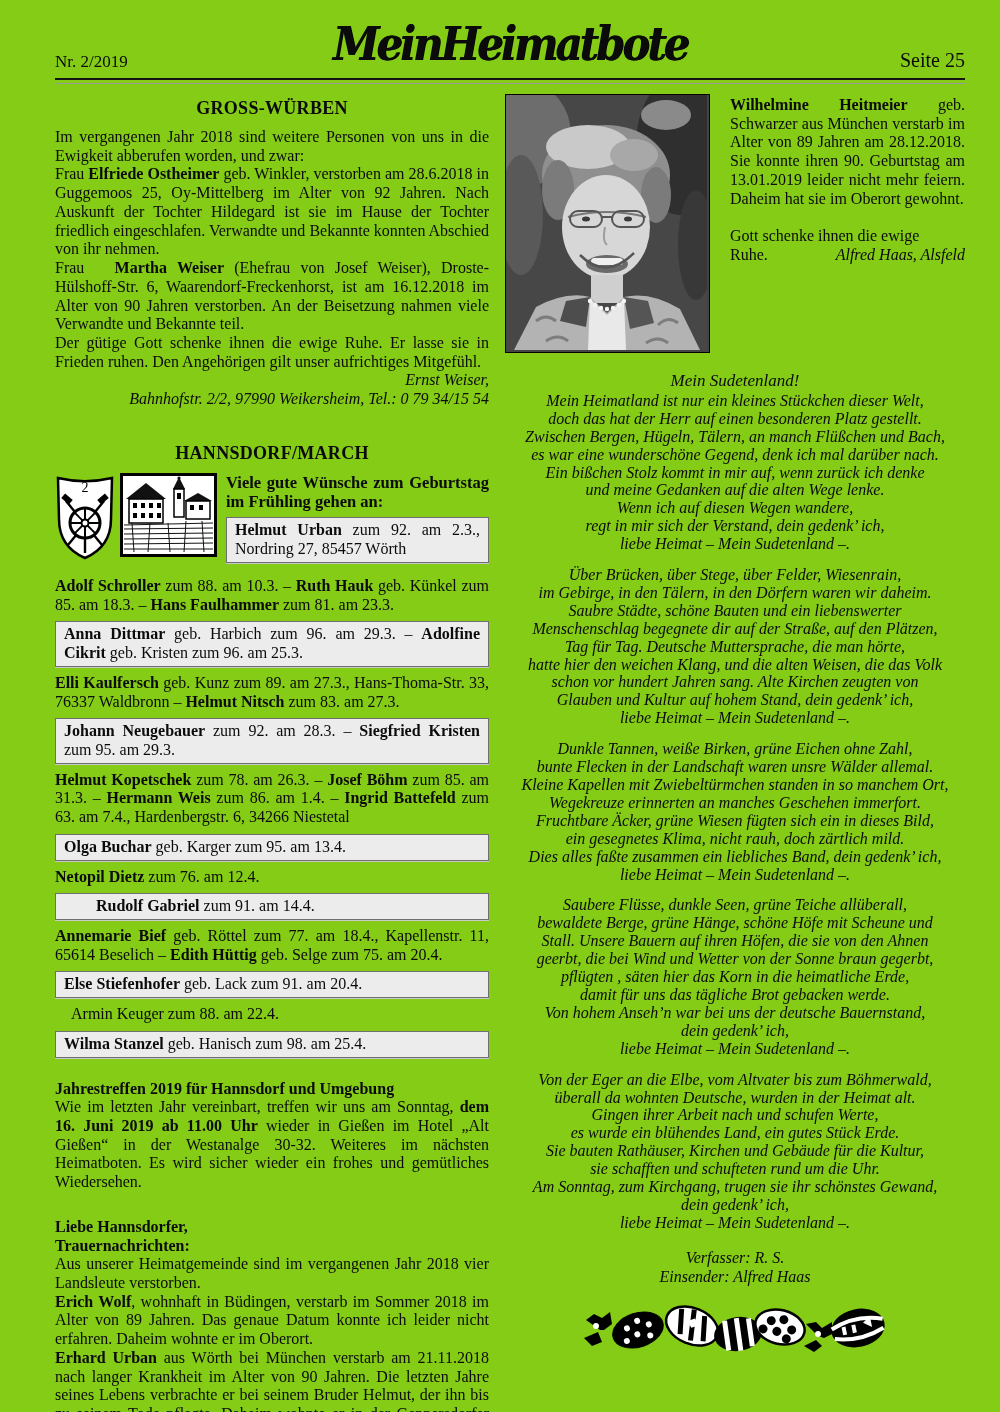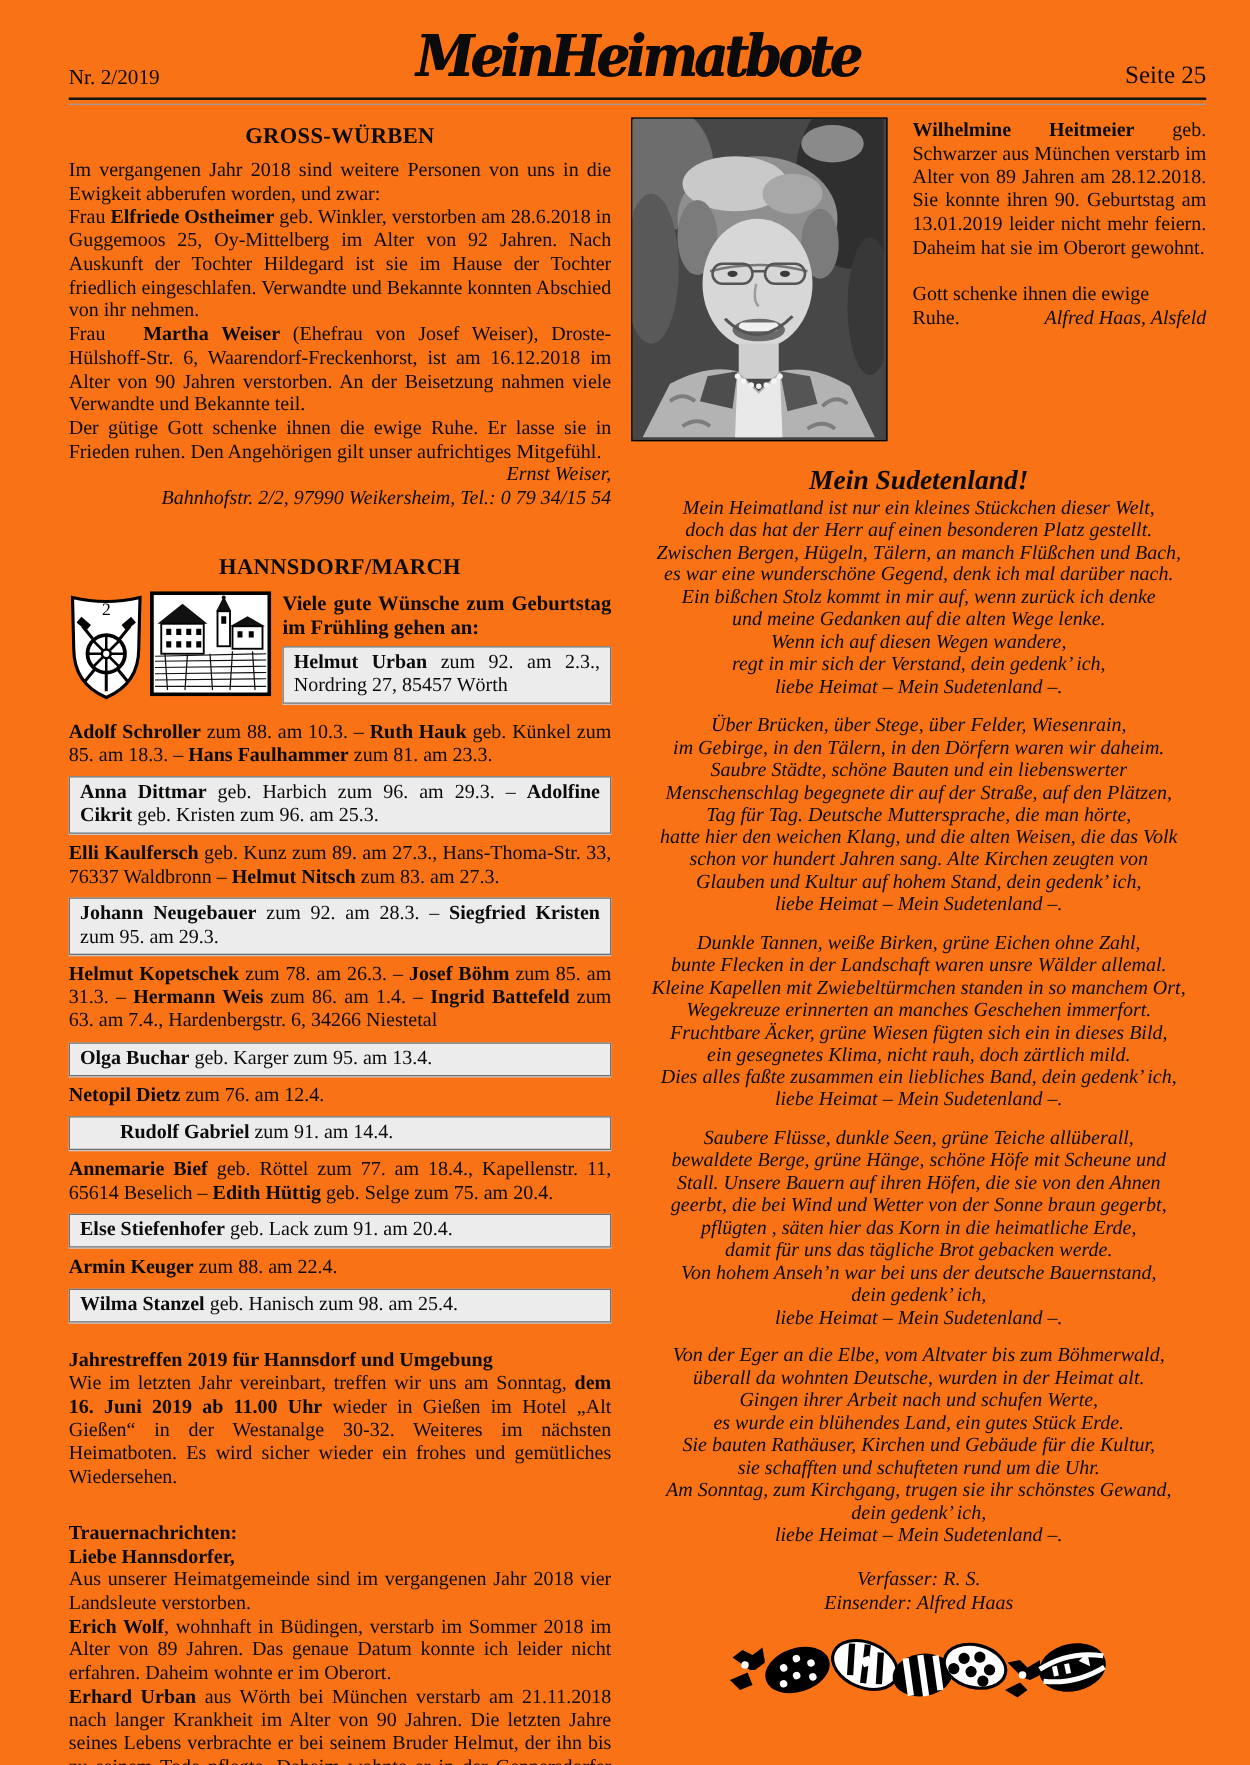--- a/index.html
+++ b/index.html
@@ -1,17 +1,17 @@
 <!DOCTYPE html>
 <html lang="de"><head>
 <meta charset="utf-8">
 <style>
   html,body{margin:0;padding:0;background:#e9e9e9;}
   .page{
-    width:1000px;height:1412px;margin:0 auto;background:#f97316;color:#0b0b0b;
+    width:1000px;height:1412px;margin:0 auto;background:#84cc16;color:#0b0b0b;
     box-sizing:border-box;padding:26px 35px 0 55px;position:relative;overflow:hidden;
     font-family:"Liberation Serif", serif;font-size:16px;line-height:1.17;
   }
   
   .header{position:relative;height:52px;}
   .issue{position:absolute;left:0;bottom:6px;font-size:17px;}
   .pageno{position:absolute;right:0;bottom:6px;font-size:20px;}
   .masthead{
     position:absolute;left:50%;top:-6px;transform:translateX(-50%) scaleY(1.1);
     font-family:"DejaVu Serif", serif;font-weight:bold;font-style:italic;
@@ -38,21 +38,21 @@
   .jt{margin-top:22px;}
   .b{font-weight:bold;}
   .trauer{margin-top:26px;}
   
   .obit-block::after{content:"";display:block;clear:both;}
   .photo-frame{float:left;width:203px;height:257px;border:1px solid #000;margin:0 20px 6px 0;background:#444;}
   .obit-text{text-align:justify;padding-top:2px;}
   .gott{margin-top:19px;}
   .gott-l2{display:flex;justify-content:space-between;gap:20px;}
   .poem{text-align:center;font-style:italic;margin-top:12px;}
-  .poem-title{font-weight:bold;font-size:22px;margin-bottom:1px;}
+  .poem-title{font-weight:normal;font-size:17px;margin-bottom:1px;}
   .stanza{margin:0 0 13px;line-height:1.12;}
   .verfasser{margin-top:16px;line-height:1.2;}
   .eggs{text-align:center;margin-top:8px;}
 </style>
 </head>
 <body>
 
 <div class="page">
 
   <div class="header">
@@ -147,32 +147,32 @@
       <div class="entry"><span style="font-weight: bold;">Adolf Schroller</span><span> zum 88. am 10.3. – </span><span style="font-weight: bold;">Ruth Hauk</span><span> geb. Künkel zum 85. am 18.3. – </span><span style="font-weight: bold;">Hans Faulhammer</span><span> zum 81. am 23.3.</span></div>
       <div class="entry boxed"><span style="font-weight: bold;">Anna Dittmar</span><span> geb. Harbich zum 96. am 29.3. – </span><span style="font-weight: bold;">Adolfine Cikrit</span><span> geb. Kristen zum 96. am 25.3.</span></div>
       <div class="entry"><span style="font-weight: bold;">Elli Kaulfersch</span><span> geb. Kunz zum 89. am 27.3., Hans-Thoma-Str. 33, 76337 Waldbronn – </span><span style="font-weight: bold;">Helmut Nitsch</span><span> zum 83. am 27.3.</span></div>
       <div class="entry boxed"><span style="font-weight: bold;">Johann Neugebauer</span><span> zum 92. am 28.3. – </span><span style="font-weight: bold;">Siegfried Kristen</span><span> zum 95. am 29.3.</span></div>
       <div class="entry"><span style="font-weight: bold;">Helmut Kopetschek</span><span> zum 78. am 26.3. – </span><span style="font-weight: bold;">Josef Böhm</span><span> zum 85. am 31.3. – </span><span style="font-weight: bold;">Hermann Weis</span><span> zum 86. am 1.4. – </span><span style="font-weight: bold;">Ingrid Battefeld</span><span> zum 63. am 7.4., Hardenbergstr. 6, 34266 Niestetal</span></div>
       <div class="entry boxed"><span style="font-weight: bold;">Olga Buchar</span><span> geb. Karger zum 95. am 13.4.</span></div>
       <div class="entry"><span style="font-weight: bold;">Netopil Dietz</span><span> zum 76. am 12.4.</span></div>
       <div class="entry boxed"><span style="font-weight: bold; margin-left: 32px;">Rudolf Gabriel</span><span> zum 91. am 14.4.</span></div>
       <div class="entry"><span style="font-weight: bold;">Annemarie Bief</span><span> geb. Röttel zum 77. am 18.4., Kapellenstr. 11, 65614 Beselich – </span><span style="font-weight: bold;">Edith Hüttig</span><span> geb. Selge zum 75. am 20.4.</span></div>
       <div class="entry boxed"><span style="font-weight: bold;">Else Stiefenhofer</span><span> geb. Lack zum 91. am 20.4.</span></div>
-      <div class="entry"><span style="font-weight: bold;">Armin Keuger</span><span> zum 88. am 22.4.</span></div>
+      <div class="entry"><span style="font-weight: normal; margin-left: 16px;">Armin Keuger</span><span> zum 88. am 22.4.</span></div>
       <div class="entry boxed"><span style="font-weight: bold;">Wilma Stanzel</span><span> geb. Hanisch zum 98. am 25.4.</span></div>
 
 
       <div class="jt">
         <div class="b">Jahrestreffen 2019 für Hannsdorf und Umgebung</div>
         <p class="just"><span>Wie im letzten Jahr vereinbart, treffen wir uns am Sonntag, </span><span style="font-weight: bold;">dem 16. Juni 2019 ab 11.00 Uhr</span><span> wieder in Gießen im Hotel „Alt Gießen“ in der Westanalge 30-32. Weiteres im nächsten Heimatboten. Es wird sicher wieder ein frohes und gemütliches Wiedersehen.</span></p>
       </div>
 
       <div class="trauer">
+        <div class="b">Liebe Hannsdorfer,</div>
         <div class="b">Trauernachrichten:</div>
-        <div class="b">Liebe Hannsdorfer,</div>
         <p class="just"><span>Aus unserer Heimatgemeinde sind im vergangenen Jahr 2018 vier Landsleute verstorben.</span></p>
         <p class="just"><span style="font-weight: bold;">Erich Wolf</span><span>, wohnhaft in Büdingen, verstarb im Sommer 2018 im Alter von 89 Jahren. Das genaue Datum konnte ich leider nicht erfahren. Daheim wohnte er im Oberort.</span></p>
         <p class="just"><span style="font-weight: bold;">Erhard Urban</span><span> aus Wörth bei München verstarb am 21.11.2018 nach langer Krankheit im Alter von 90 Jahren. Die letzten Jahre seines Lebens verbrachte er bei seinem Bruder Helmut, der ihn bis zu seinem Tode pflegte. Daheim wohnte er in der Geppersdorfer Kolonie.</span></p>
 
       </div>
     </div>
 
     <div class="col-right">
       <div class="obit-block">
         <div class="photo-frame">

